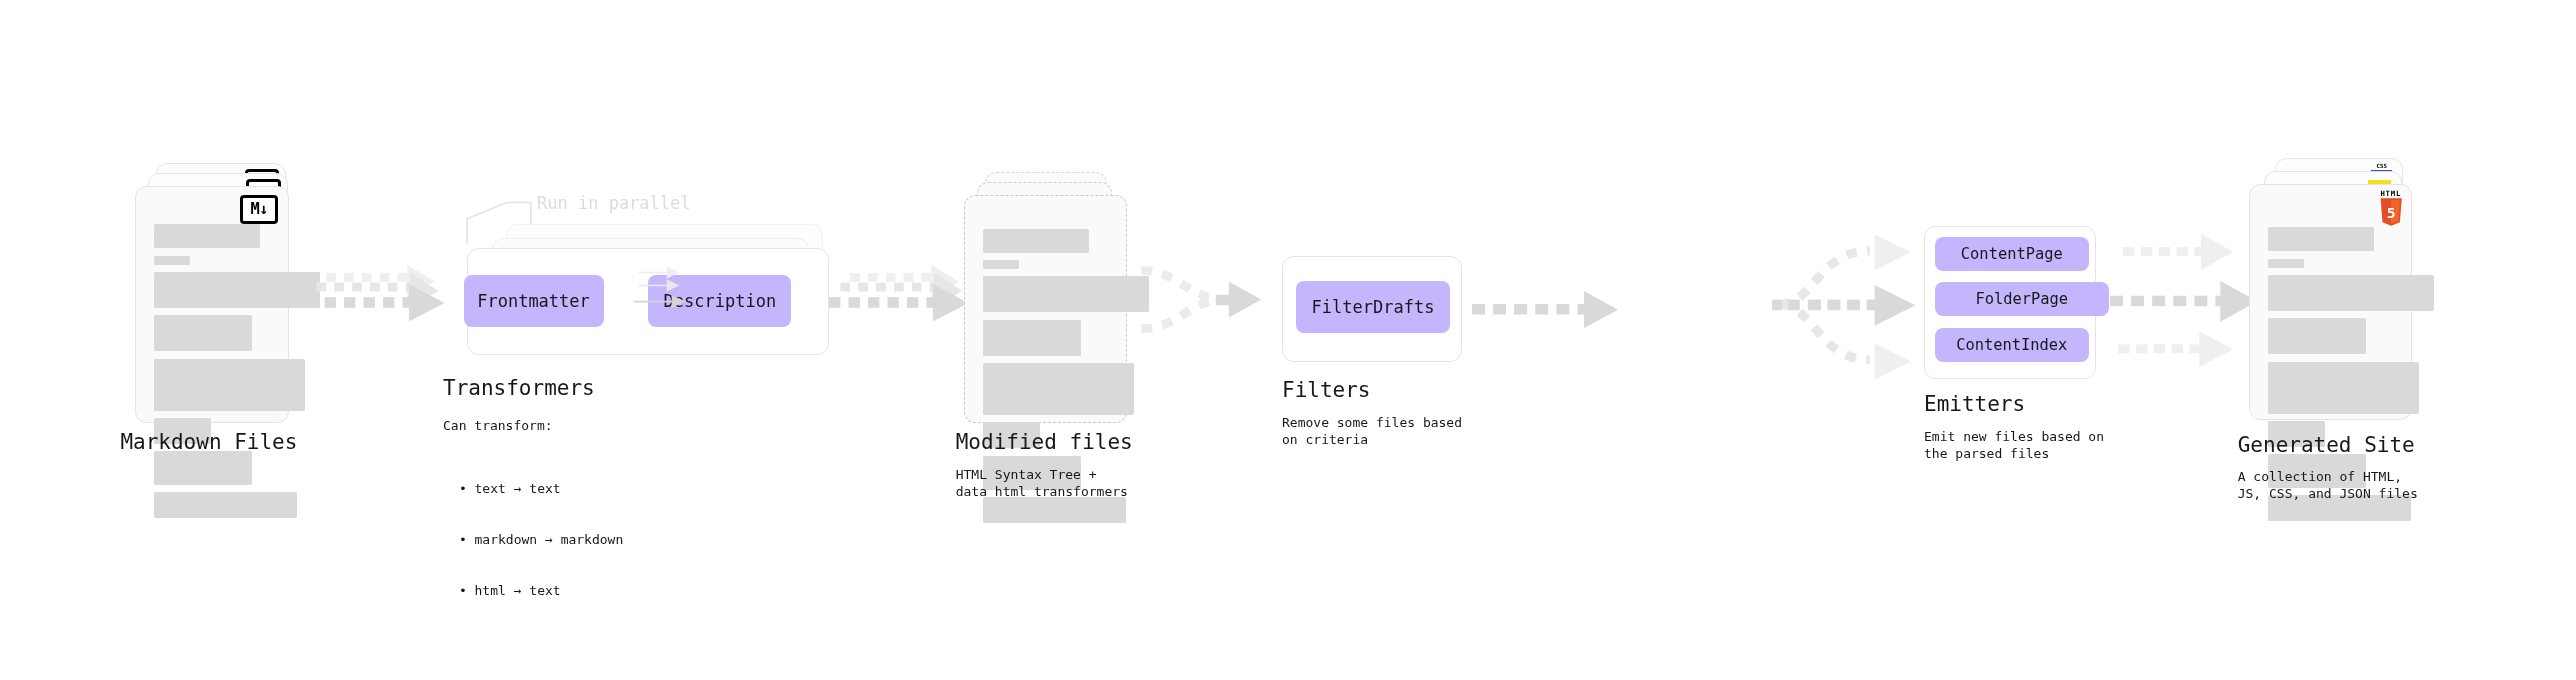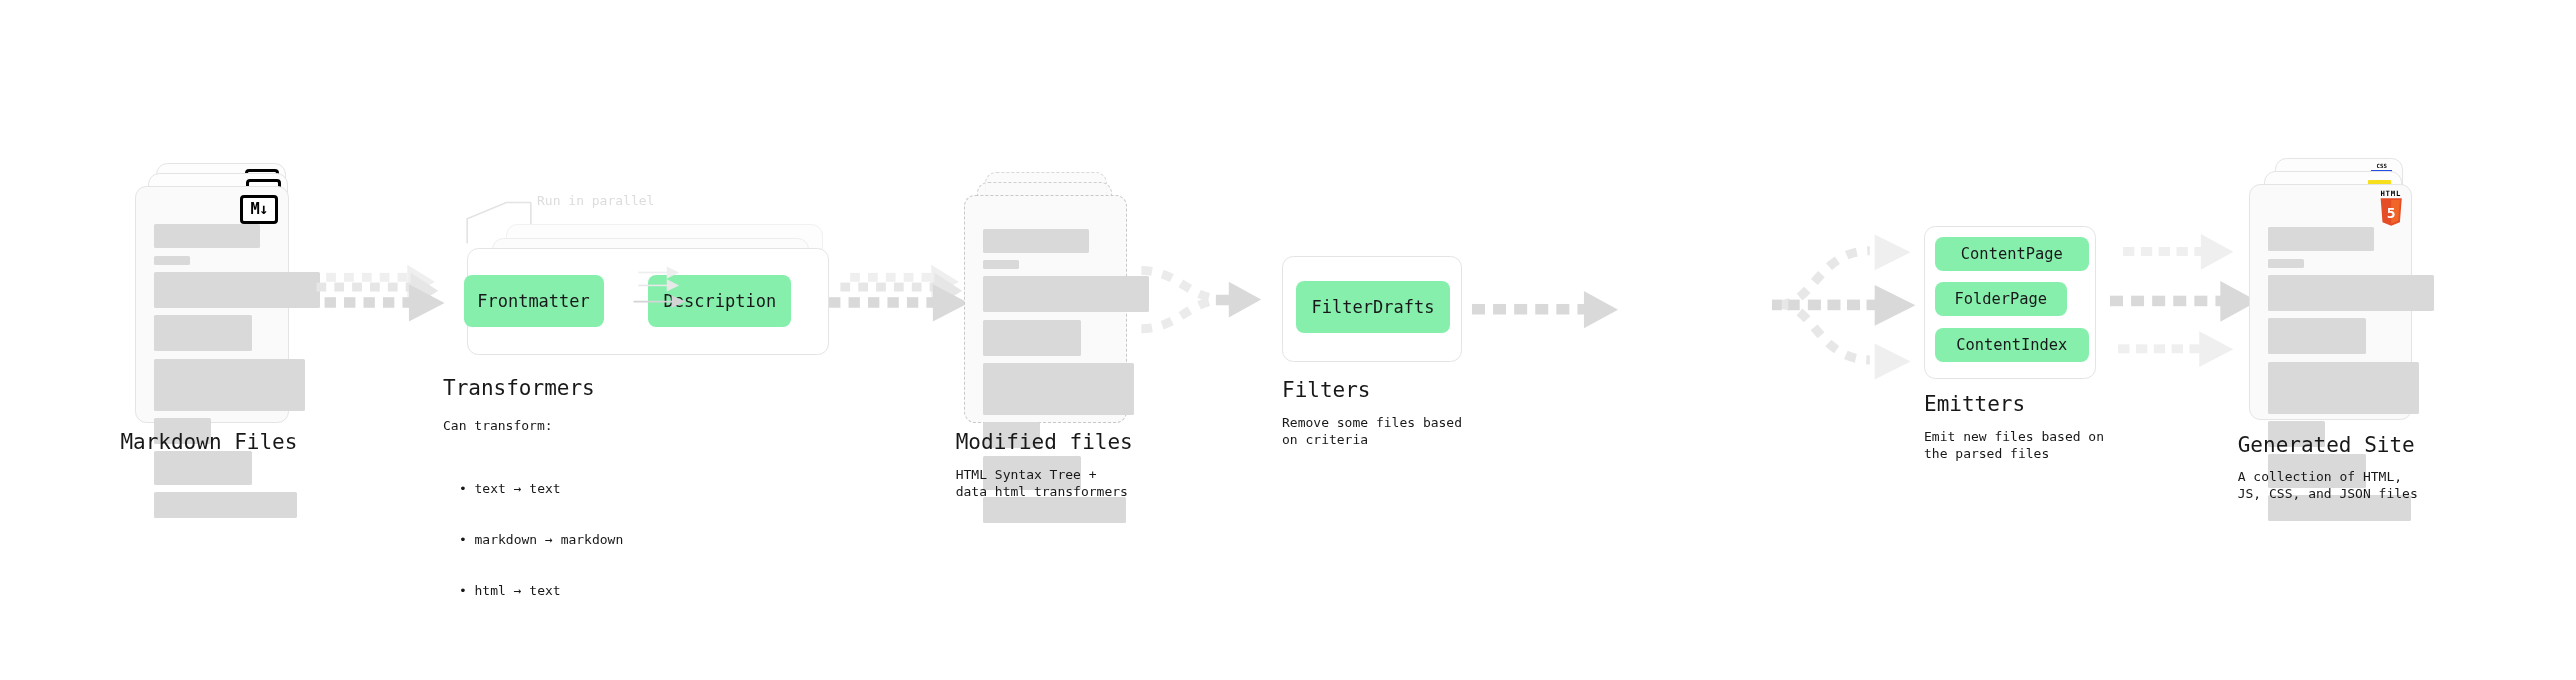--- a/index.html
+++ b/index.html
@@ -67,21 +67,21 @@
     position:absolute;
     background:#ffffff;
     border:1.6px solid #e4e4e7;
     border-radius:11.4px;
     box-sizing:border-box;
   }
   .pbox.layerA{background:#fcfcfc;border-color:#eeeeef;}
   .pbox.layerB{background:#fdfdfd;border-color:#f1f1f2;}
   .chip{
     position:absolute;
-    background:#86efac;
+    background:#c4b5fd;
     border-radius:8.1px;
     display:flex;align-items:center;justify-content:center;
     font-size:17px;
     color:#18181b;
     box-sizing:border-box;
     white-space:nowrap;
   }
   .chip.faded1{background:#e3e3e3;color:transparent;}
   .chip.faded2{background:#ececec;color:transparent;}
 
@@ -95,21 +95,21 @@
   }
   .sub{
     position:absolute;
     font-size:13px;
     line-height:17px;
     color:#18181b;
     white-space:pre;
   }
   .parallel-label{
     position:absolute;
-    font-size:13px;
+    font-size:17px;
     color:#dcdcdc;
     white-space:nowrap;
   }
   .ul{list-style:none;margin:11px;padding:0;}
   .ul li{white-space:pre;}
 
   svg{position:absolute;overflow:visible;}
 </style>
 </head>
 <body>
@@ -320,21 +320,21 @@
         <rect x="68" y="94" width="16" height="13"></rect>
       <rect x="92" y="94" width="16" height="13"></rect>
         <rect x="116" y="94" width="16" height="13"></rect>
       <polygon points="126,76 176,101 126,126"></polygon>
     </g>
   </svg>
 
   <div class="node" style="left:1924px;top:226px;">
     <div class="pbox" style="left:0px;top:0px;width:172px;height:153px;">
       <div class="chip" style="left:9.8px;top:9.8px;width:154px;height:34px;font-size:15.4px;">ContentPage</div>
-      <div class="chip" style="left:9.8px;top:55px;width:132px;height:34px;font-size:15.4px;text-align:right;">FolderPage</div>
+      <div class="chip" style="left:9.8px;top:55px;width:174px;height:34px;font-size:15.4px;text-align:right;">FolderPage</div>
       <div class="chip" style="left:9.8px;top:101px;width:154px;height:34px;font-size:15.4px;">ContentIndex</div>
     </div>
     <div class="title" style="left:0px;top:166px;">Emitters</div>
     <div class="sub" style="left:0px;top:202px;"><span>Emit new files based on</span><br><span>the parsed files</span></div>
   </div>
 
   <svg style="left:2110px;top:234px;width:146px;height:142px;" viewBox="0 0 180 175">
     <g fill="#efefef">
       <rect x="16" y="16" width="14" height="11"></rect>
         <rect x="38" y="16" width="14" height="11"></rect>

